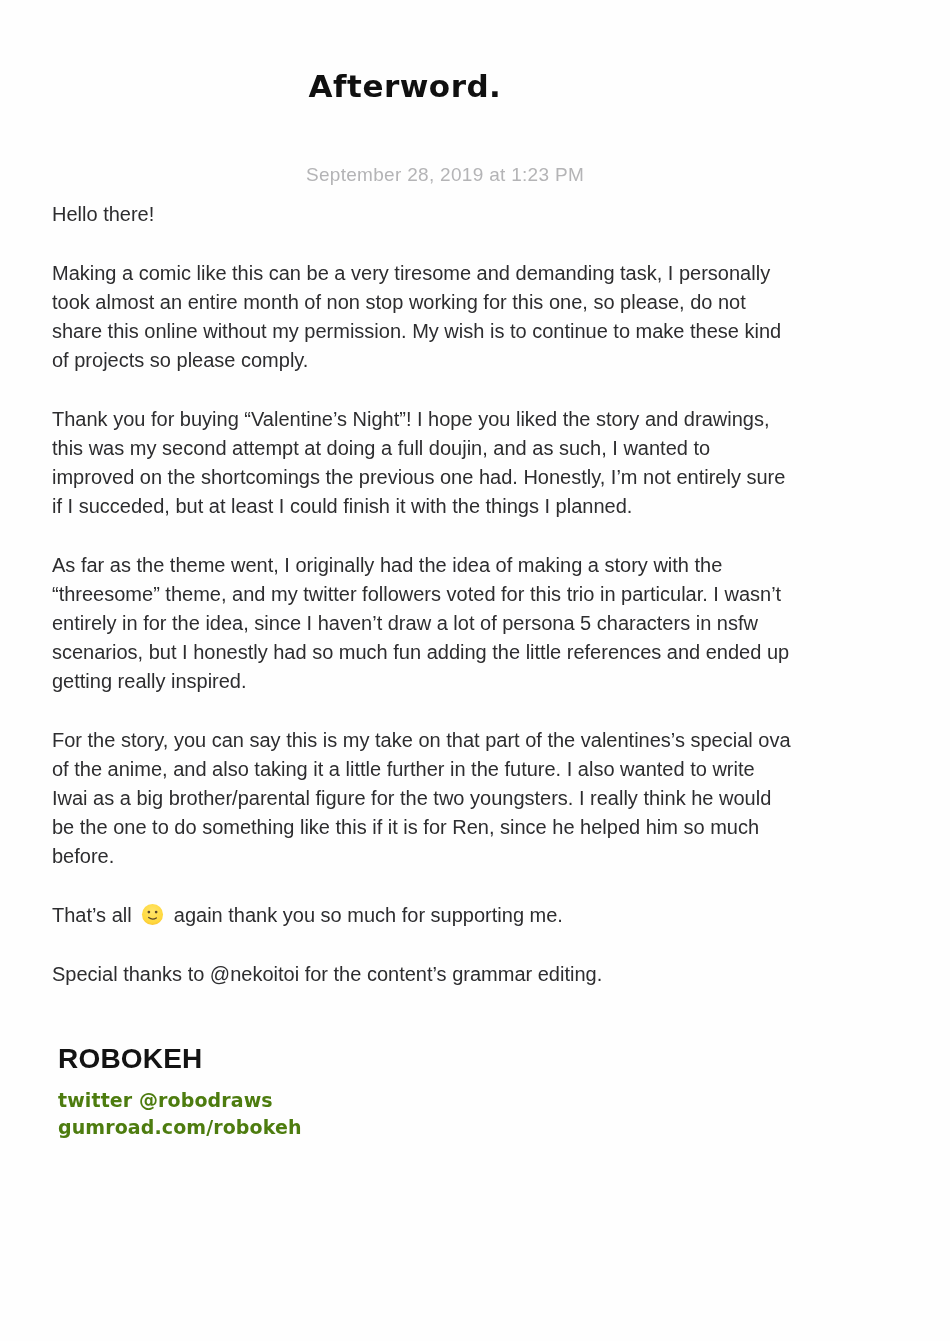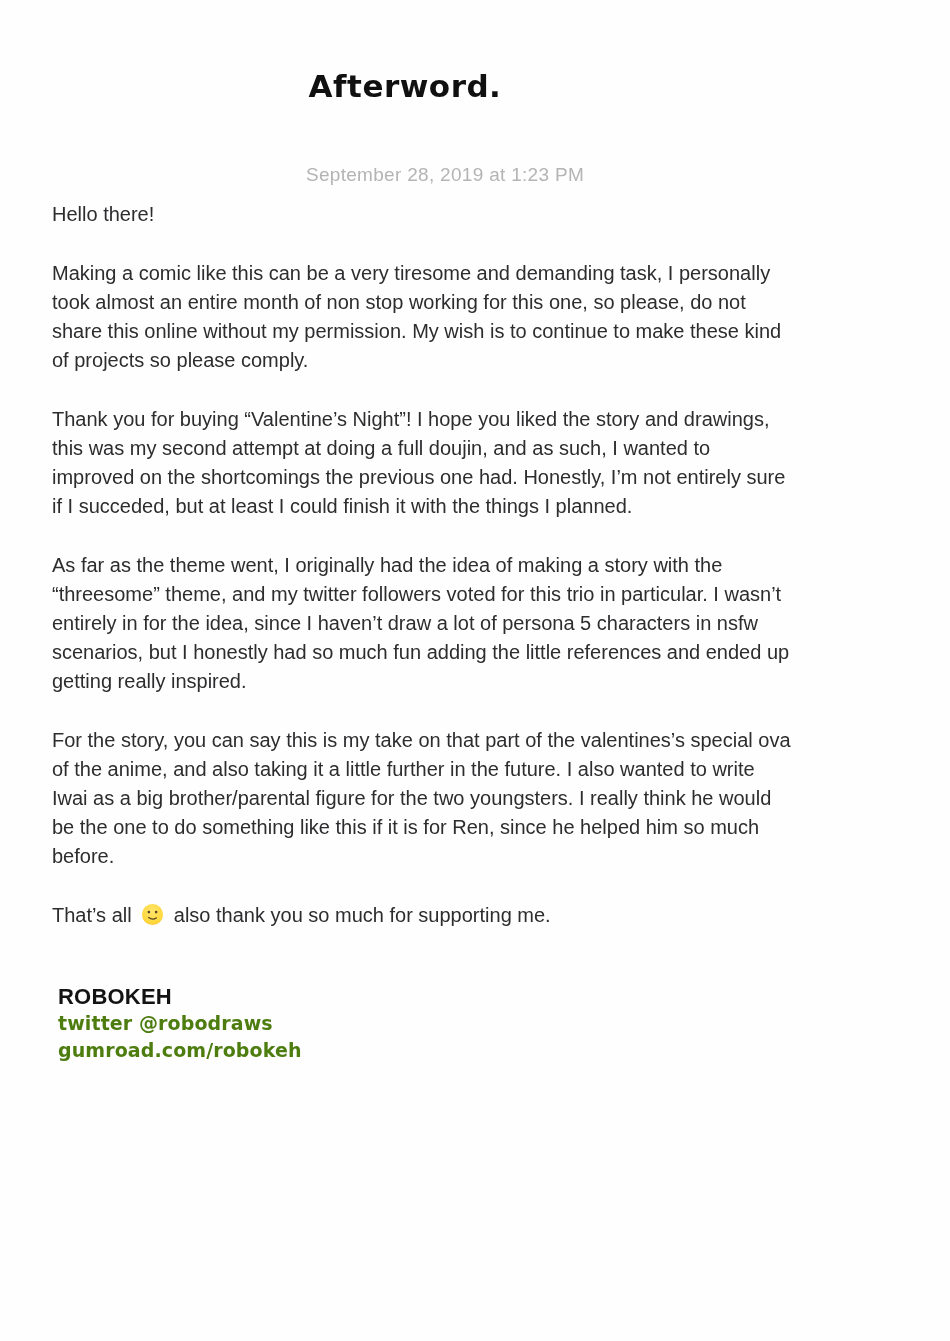--- a/index.html
+++ b/index.html
@@ -65,23 +65,24 @@
   }
 
   .signature {
     padding: 0 96px 0 58px;
     margin-top: 54px;
   }
 
   .signature-name {
     font-family: "Liberation Sans", sans-serif;
     font-weight: 700;
-    font-size: 22px;
+    font-size: 28px;
     letter-spacing: 0.2px;
     color: #131313;
+    margin-bottom: 12px;
   }
 
   .signature-links {
     font-family: "DejaVu Sans", sans-serif;
     font-weight: 700;
     font-size: 19px;
     line-height: 27px;
     color: #4d7c0f;
     letter-spacing: 0.1px;
   }
@@ -117,23 +118,24 @@
               <stop offset="70%" stop-color="#ffd83d"></stop>
               <stop offset="100%" stop-color="#f5b82e"></stop>
             </radialGradient>
           </defs>
           <circle cx="12" cy="12" r="11" fill="url(#faceGrad)"></circle>
           <circle cx="8.2" cy="9.5" r="1.4" fill="#5a4628"></circle>
           <circle cx="15.8" cy="9.5" r="1.4" fill="#5a4628"></circle>
           <path d="M8 15.2 q4 3 8 0.4" stroke="#5a4628" stroke-width="1.4" fill="none" stroke-linecap="round"></path>
         </svg>
       </span>
-      <span>also thank you so much for supporting me.</span>
+      <span>again thank you so much for supporting me.</span>
     </p>
 
+    <p>Special thanks to @nekoitoi for the content’s grammar editing.</p>
   </div>
 
   <div class="signature">
     <div class="signature-name">ROBOKEH</div>
     <div class="signature-links">
       <div>twitter @robodraws</div>
       <div>gumroad.com/robokeh</div>
     </div>
   </div>
 

